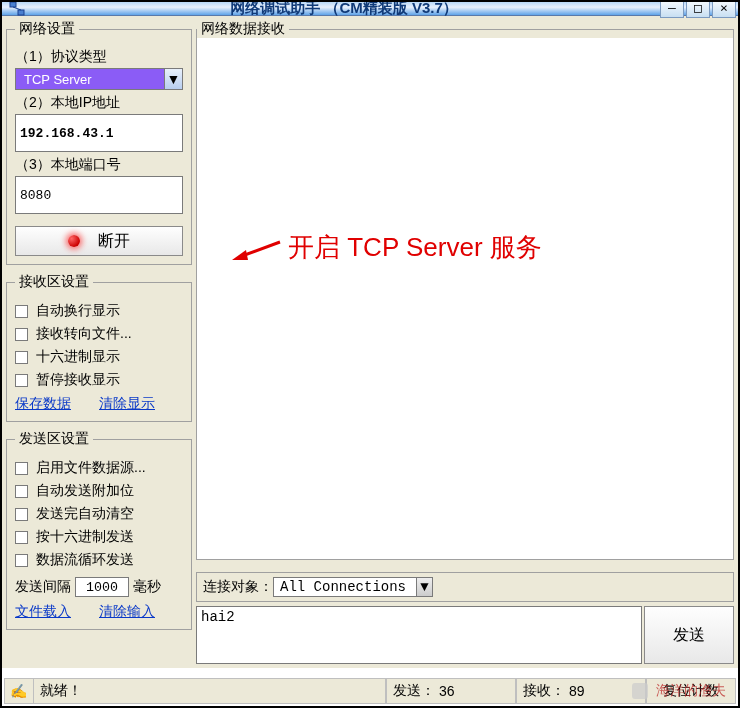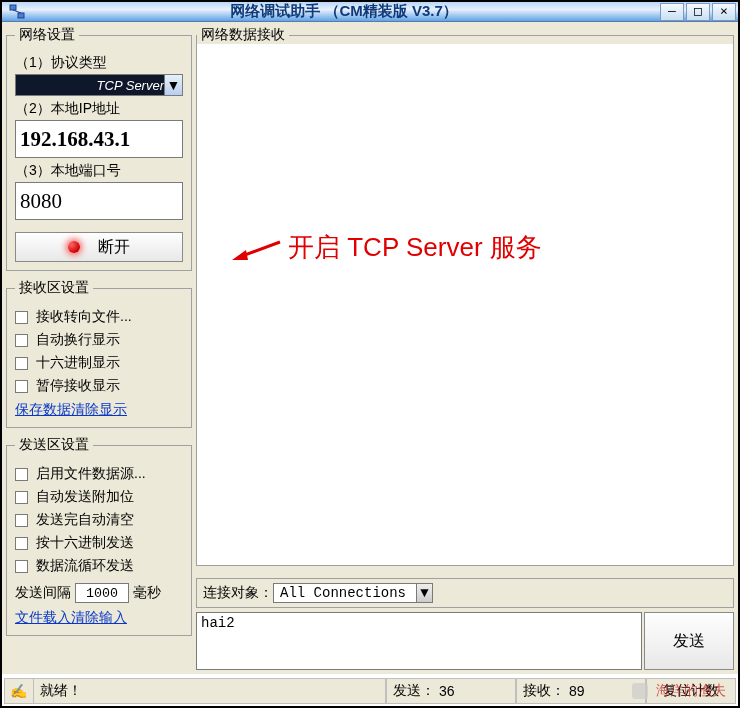--- a/index.html
+++ b/index.html
@@ -7,21 +7,21 @@
   body {
     width: 740px; height: 708px;
     font-family: "Microsoft YaHei", "SimSun", Arial, sans-serif;
     font-size: 14px;
     background: #fff;
     position: relative;
     border: 2px solid #000;
   }
   
   .titlebar {
-    height: 20px;
+    height: 14px;
     background: linear-gradient(to bottom, #b8d8f8 0%, #e8f0fc 40%, #5fa3e8 100%);
     display: flex; align-items: center;
     border-bottom: 1px solid #5a7aaa;
     padding: 3px 2px;
   }
   .titlebar .appicon {
     width: 18px; height: 18px; margin: 0 4px;
     display:flex;align-items:center;justify-content:center;
   }
   .titlebar .title {
@@ -52,60 +52,59 @@
     padding: 6px 8px 8px 8px;
     background: #ece9d8;
     position: relative;
   }
   fieldset.group > legend {
     font-size: 14px; padding: 0 4px;
   }
   .lbl { font-size: 14px; margin-top: 4px; }
   .dropdown {
     width: 100%; height: 22px;
-    background: #0f172a; color:#fff;
+    background: #8b5cf6; color:#fff;
     border: 1px solid #7a7a7a;
-    display:flex; align-items:center; justify-content:flex-end;
+    display:flex; align-items:center; justify-content:space-between;
     margin-top: 2px;
-    font-style: italic;
   }
   .dropdown .ddtxt { padding-left: 8px; font-size: 13px; font-family:"Tahoma",Arial;}
   .dropdown .ddarrow {
     width: 18px; height: 100%;
     background: linear-gradient(#e8f0fa,#b8cef0);
     border-left:1px solid #7a7a7a;
     display:flex;align-items:center;justify-content:center;
     color:#000;
   }
   .textin {
     width: 100%; height: 22px;
     background:#fff; border:1px solid #7a7a7a;
-    font-family: Liberation Serif, serif;
-    font-weight: bold; font-size: 21px;
+    font-family: Liberation Mono, monospace;
+    font-weight: bold; font-size: 13px;
     padding: 18px 4px; margin-top:2px;
   }
   .discbtn {
     width: 100%; height: 30px; margin-top: 12px;
     background: linear-gradient(#fefefe,#e8e8e8);
     border:1px solid #8a8a8a;
     display:flex; align-items:center; justify-content:center;
     font-size: 16px;
   }
   .discbtn .reddot {
     width: 12px; height:12px; border-radius:50%;
     background: radial-gradient(circle at 30% 30%, #ff6666, #cc0000 70%);
     box-shadow: 0 0 6px 2px rgba(255,0,0,0.6);
     margin-right: 18px;
   }
   .chk { display:flex; align-items:center; margin: 5px 0; font-size:14px;}
   .chk .box {
     width:13px;height:13px;background:#fff;border:1px solid #7a7a7a;
     margin-right:8px; flex-shrink:0;
   }
-  .linkrow { display:flex; gap: 0; margin-top:6px; }
+  .linkrow { display:flex; gap: 28px; margin-top:6px; }
   .linkrow span { color:#0938c8; text-decoration:underline; cursor:pointer; font-size:14px;}
   .intervalrow { display:flex; align-items:center; gap:4px; margin-top:8px; font-size:14px;}
   .intervalrow input {
     width:54px; height:20px; text-align:center;
     border:1px solid #7a7a7a; font-family:"Courier New",monospace;
   }
 
   
   fieldset.recv { height: 560px; padding:0; }
   fieldset.recv .recvarea { width:100%; height:100%; background:#fff; border:none; }
@@ -204,25 +203,25 @@
       <div class="discbtn">
         <span class="reddot"></span>
         <span>断开</span>
       </div>
     </fieldset>
 
     <fieldset class="group">
       <legend>接收区设置</legend>
       <div class="chk">
           <span class="box"></span>
+          <span>自动换行显示</span>
+        </div>
+      <div class="chk">
+          <span class="box"></span>
           <span>接收转向文件...</span>
-        </div>
-      <div class="chk">
-          <span class="box"></span>
-          <span>自动换行显示</span>
         </div>
       <div class="chk">
           <span class="box"></span>
           <span>十六进制显示</span>
         </div>
       <div class="chk">
           <span class="box"></span>
           <span>暂停接收显示</span>
         </div>
       <div class="linkrow">

